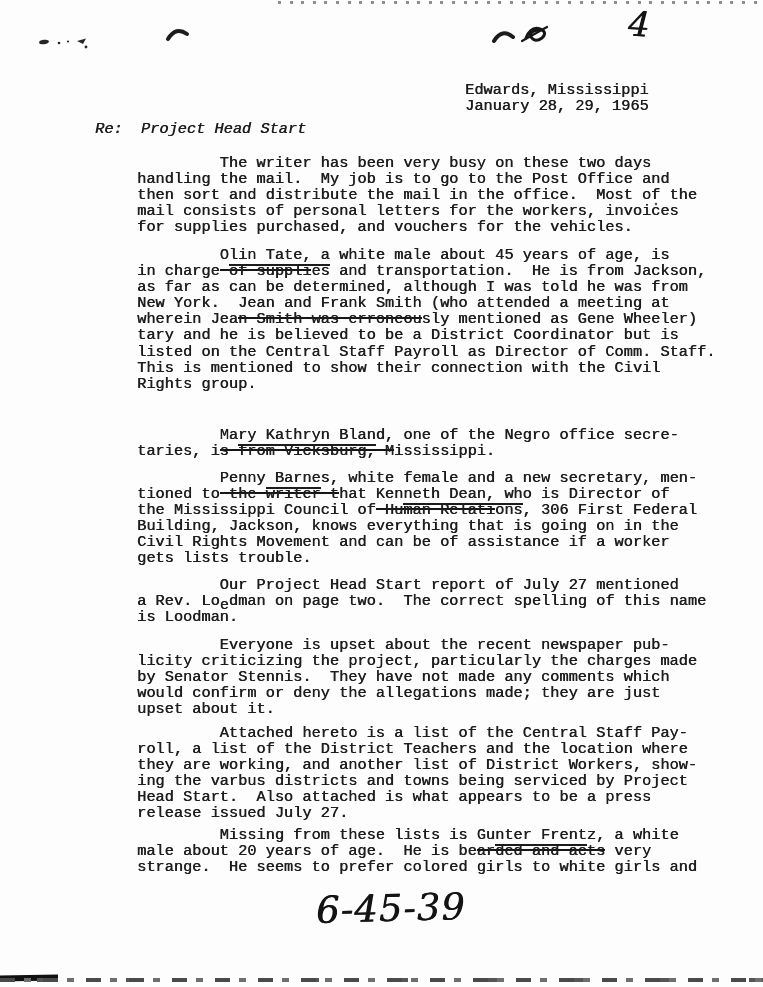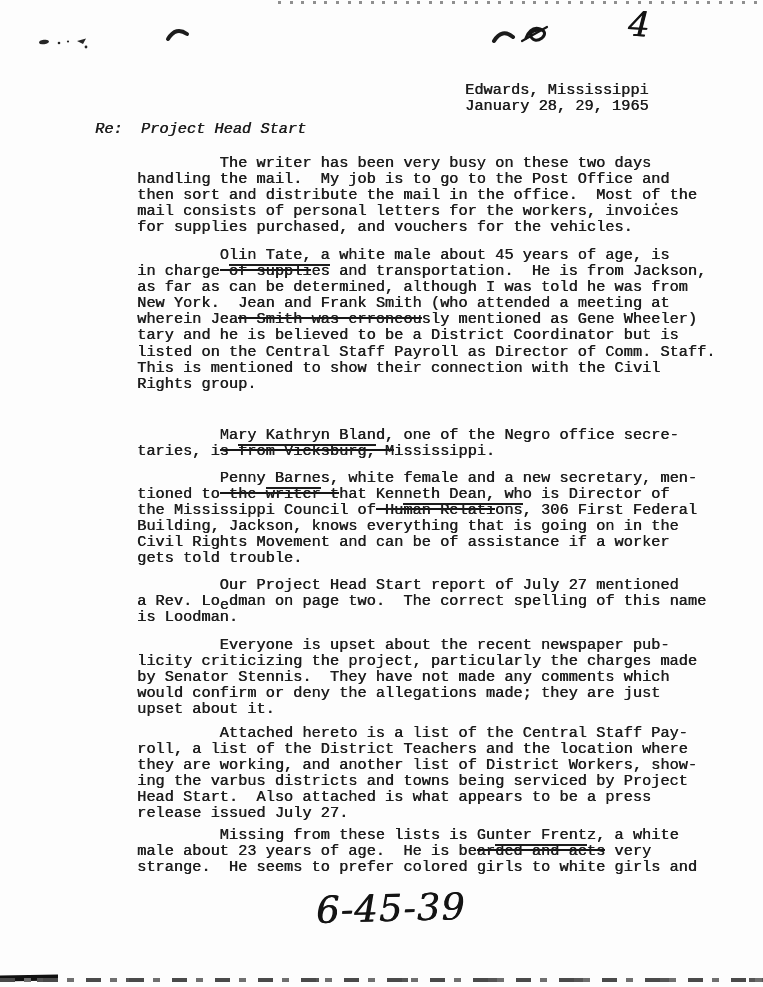--- a/index.html
+++ b/index.html
@@ -113,21 +113,21 @@
       <div class="body-para">
         <div class="text-line"><span>         </span><span class="hand-underline">Mary Kathryn Bland,</span><span> one of the Negro office secre-</span></div>
         <div class="text-line"><span>taries, is </span><span class="overline-mark">from Vicksburg,</span><span> Mississippi.</span></div>
       </div>
       <div class="body-para">
         <div class="text-line"><span>         </span><span class="hand-underline">Penny Barnes,</span><span> white female and a new secretary, men-</span></div>
         <div class="text-line"><span>tioned to the </span><span class="overline-mark">writer</span><span> that </span><span class="hand-underline">Kenneth Dean,</span><span> who is Director of</span></div>
         <div class="text-line"><span>the Mississippi Council of Hu</span><span class="overline-mark">man Relations</span><span>, 306 First Federal</span></div>
         <div class="text-line"><span>Building, Jackson, knows everything that is going on in the</span></div>
         <div class="text-line"><span>Civil Rights Movement and can be of assistance if a worker</span></div>
-        <div class="text-line"><span>gets told trouble.</span></div>
+        <div class="text-line"><span>gets lists trouble.</span></div>
       </div>
       <div class="body-para">
         <div class="text-line"><span>         Our Project Head Start report of July 27 mentioned</span></div>
         <div class="text-line"><span>a Rev. Lo</span><span class="slipped-char">e</span><span>dman on page two.  The correct spelling of this name</span></div>
         <div class="text-line"><span>is Loodman.</span></div>
       </div>
       <div class="body-para">
         <div class="text-line"><span>         Everyone is upset about the recent newspaper pub-</span></div>
         <div class="text-line"><span>licity criticizing the project, particularly the charges made</span></div>
         <div class="text-line"><span>by Senator Stennis.  They have not made any comments which</span></div>
@@ -137,21 +137,21 @@
       <div class="body-para">
         <div class="text-line"><span>         Attached hereto is a list of the Central Staff Pay-</span></div>
         <div class="text-line"><span>roll, a list of the District Teachers and the location where</span></div>
         <div class="text-line"><span>they are working, and another list of District Workers, show-</span></div>
         <div class="text-line"><span>ing the varbus districts and towns being serviced by Project</span></div>
         <div class="text-line"><span>Head Start.  Also attached is what appears to be a press</span></div>
         <div class="text-line"><span>release issued July 27.</span></div>
       </div>
       <div class="body-para">
         <div class="text-line"><span>         Missing from these lists is </span><span class="hand-underline">Gunter Frentz,</span><span> a white</span></div>
-        <div class="text-line"><span>male about 23 years of age.  He is bear</span><span class="overline-mark">ded and ac</span><span>ts very</span></div>
+        <div class="text-line"><span>male about 20 years of age.  He is bear</span><span class="overline-mark">ded and ac</span><span>ts very</span></div>
         <div class="text-line"><span>strange.  He seems to prefer colored girls to white girls and</span></div>
       </div>
     </div>
 
   <div class="hw-file-number handwritten">6-45-39</div>
 
   <div class="bottom-wedge"></div>
   <div class="bottom-edge"></div>
 
 </div>

